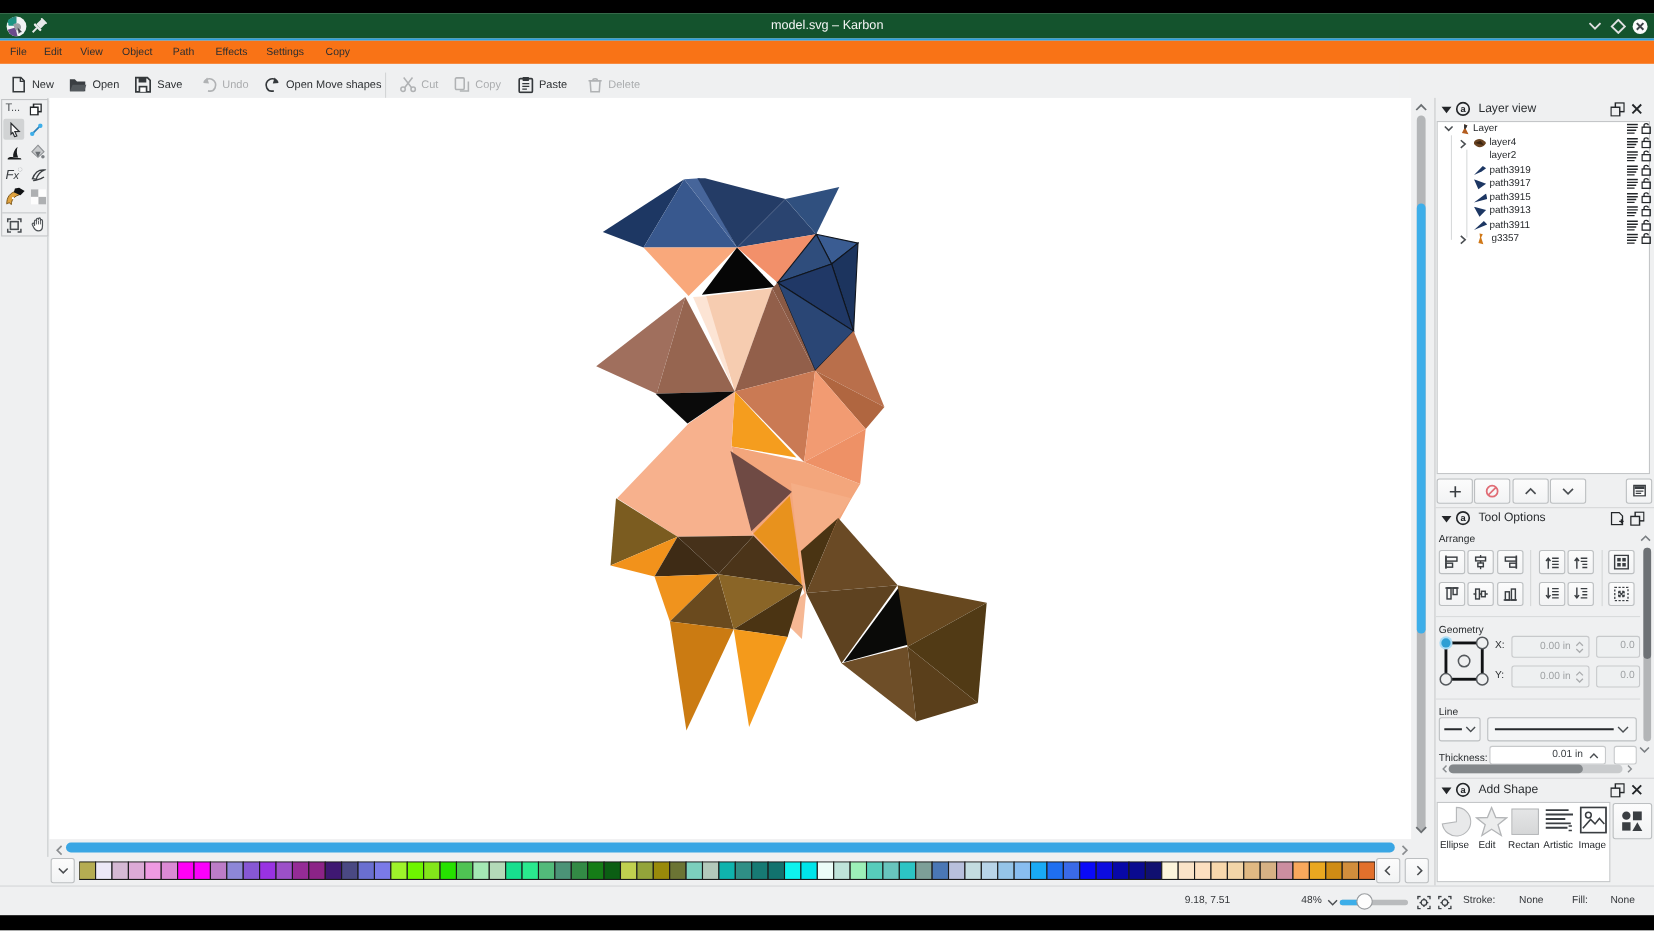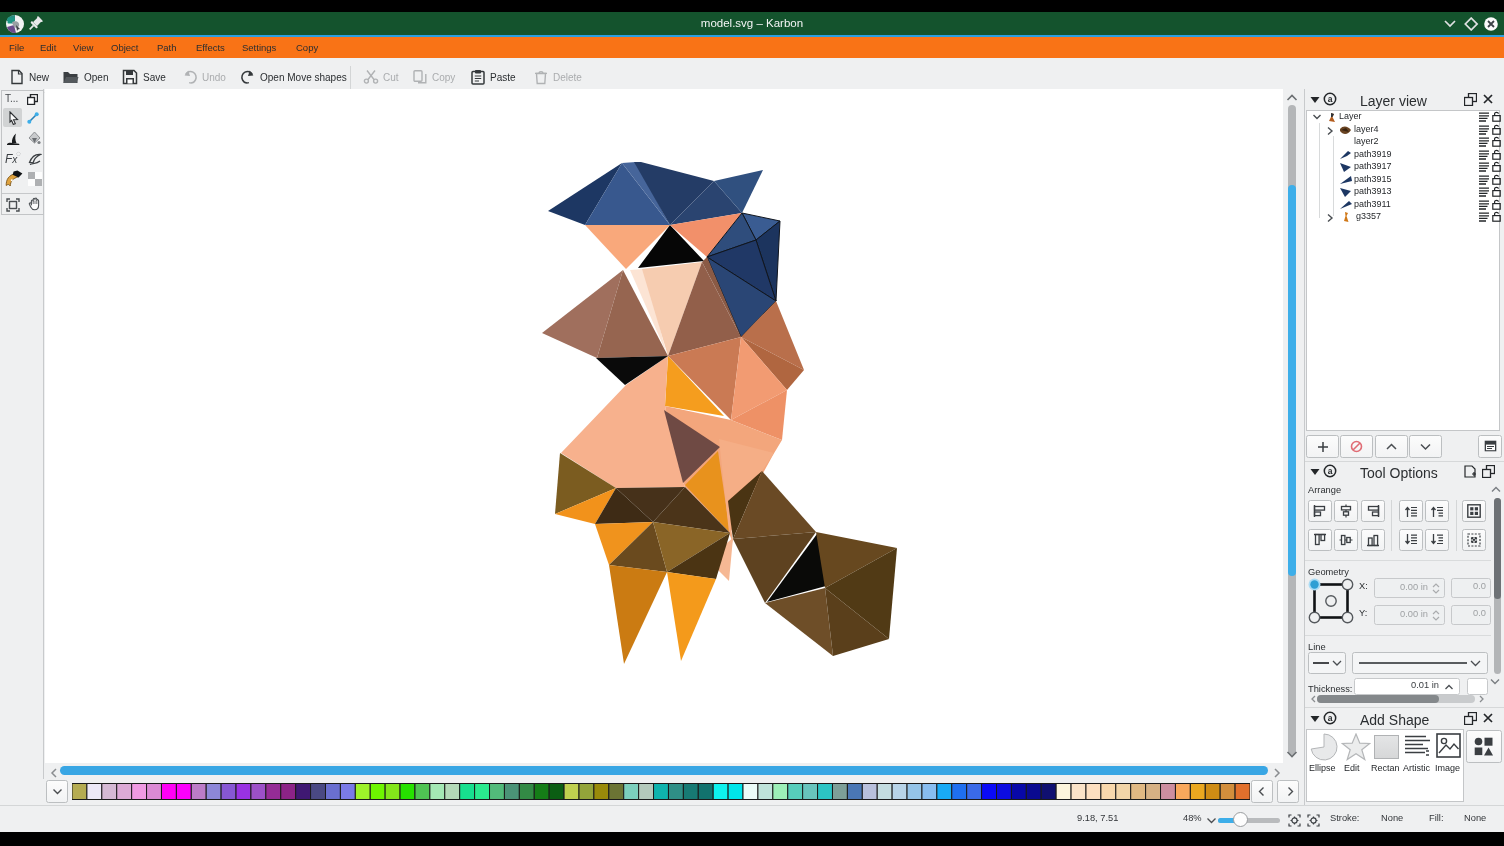--- a/index.html
+++ b/index.html
@@ -17,21 +17,21 @@
   .tbtxt.dis { color:#aaacae; }
   #leftcol { left:0; top:89px; width:44px; height:715px; background:#eff0f1; border-right:1px solid #c8cacc; border-bottom:1px solid #d8dadb; }
   #tooldock { left:1px; top:90px; width:43px; height:125px; background:#eff0f1; border:1px solid #c2c4c6; }
   #canvas { left:45px; top:89px; width:1238px; height:674px; background:#ffffff; }
   #vscroll { left:1283px; top:89px; width:21px; height:674px; background:#eff0f1; }
   #hscrollrow { left:45px; top:763px; width:1238px; height:16px; background:#eff0f1; }
   #palrow { left:0; top:779px; width:1304px; height:26px; background:#eff0f1; }
   #rightdock { left:1304px; top:89px; width:200px; height:743px; background:#eff0f1; border-left:1px solid #c8cacc; }
   #statusbar { left:0; top:805px; width:1504px; height:27px; background:#eff0f1; border-top:1px solid #d4d6d7; font-size:9.3px; color:#33363a; }
   #botblack { left:0; top:832px; width:1504px; height:14px; background:#000; }
-  .panel-hdr { position:absolute; font-size:14px; color:#2b2e31;margin-left:16px; }
+  .panel-hdr { position:absolute; font-size:11px; color:#2b2e31; }
   .treetxt { position:absolute; font-size:9px; color:#26292c; }
   .btn { position:absolute; background:linear-gradient(#fcfcfc,#f2f3f4); border:1px solid #bcbfc1; border-radius:2.5px; }
   .seclabel { position:absolute; font-size:9.3px; color:#2b2e31; }
   .spin { position:absolute; background:#eef0f1; border:1px solid #c7c9cb; border-radius:2.5px; color:#9fa2a4; font-size:9.3px; }
 </style>
 </head>
 <body>
 <div class="abs" id="topblack"></div>
 <div class="abs" id="titlebar">
   <div class="title">model.svg – Karbon</div>

